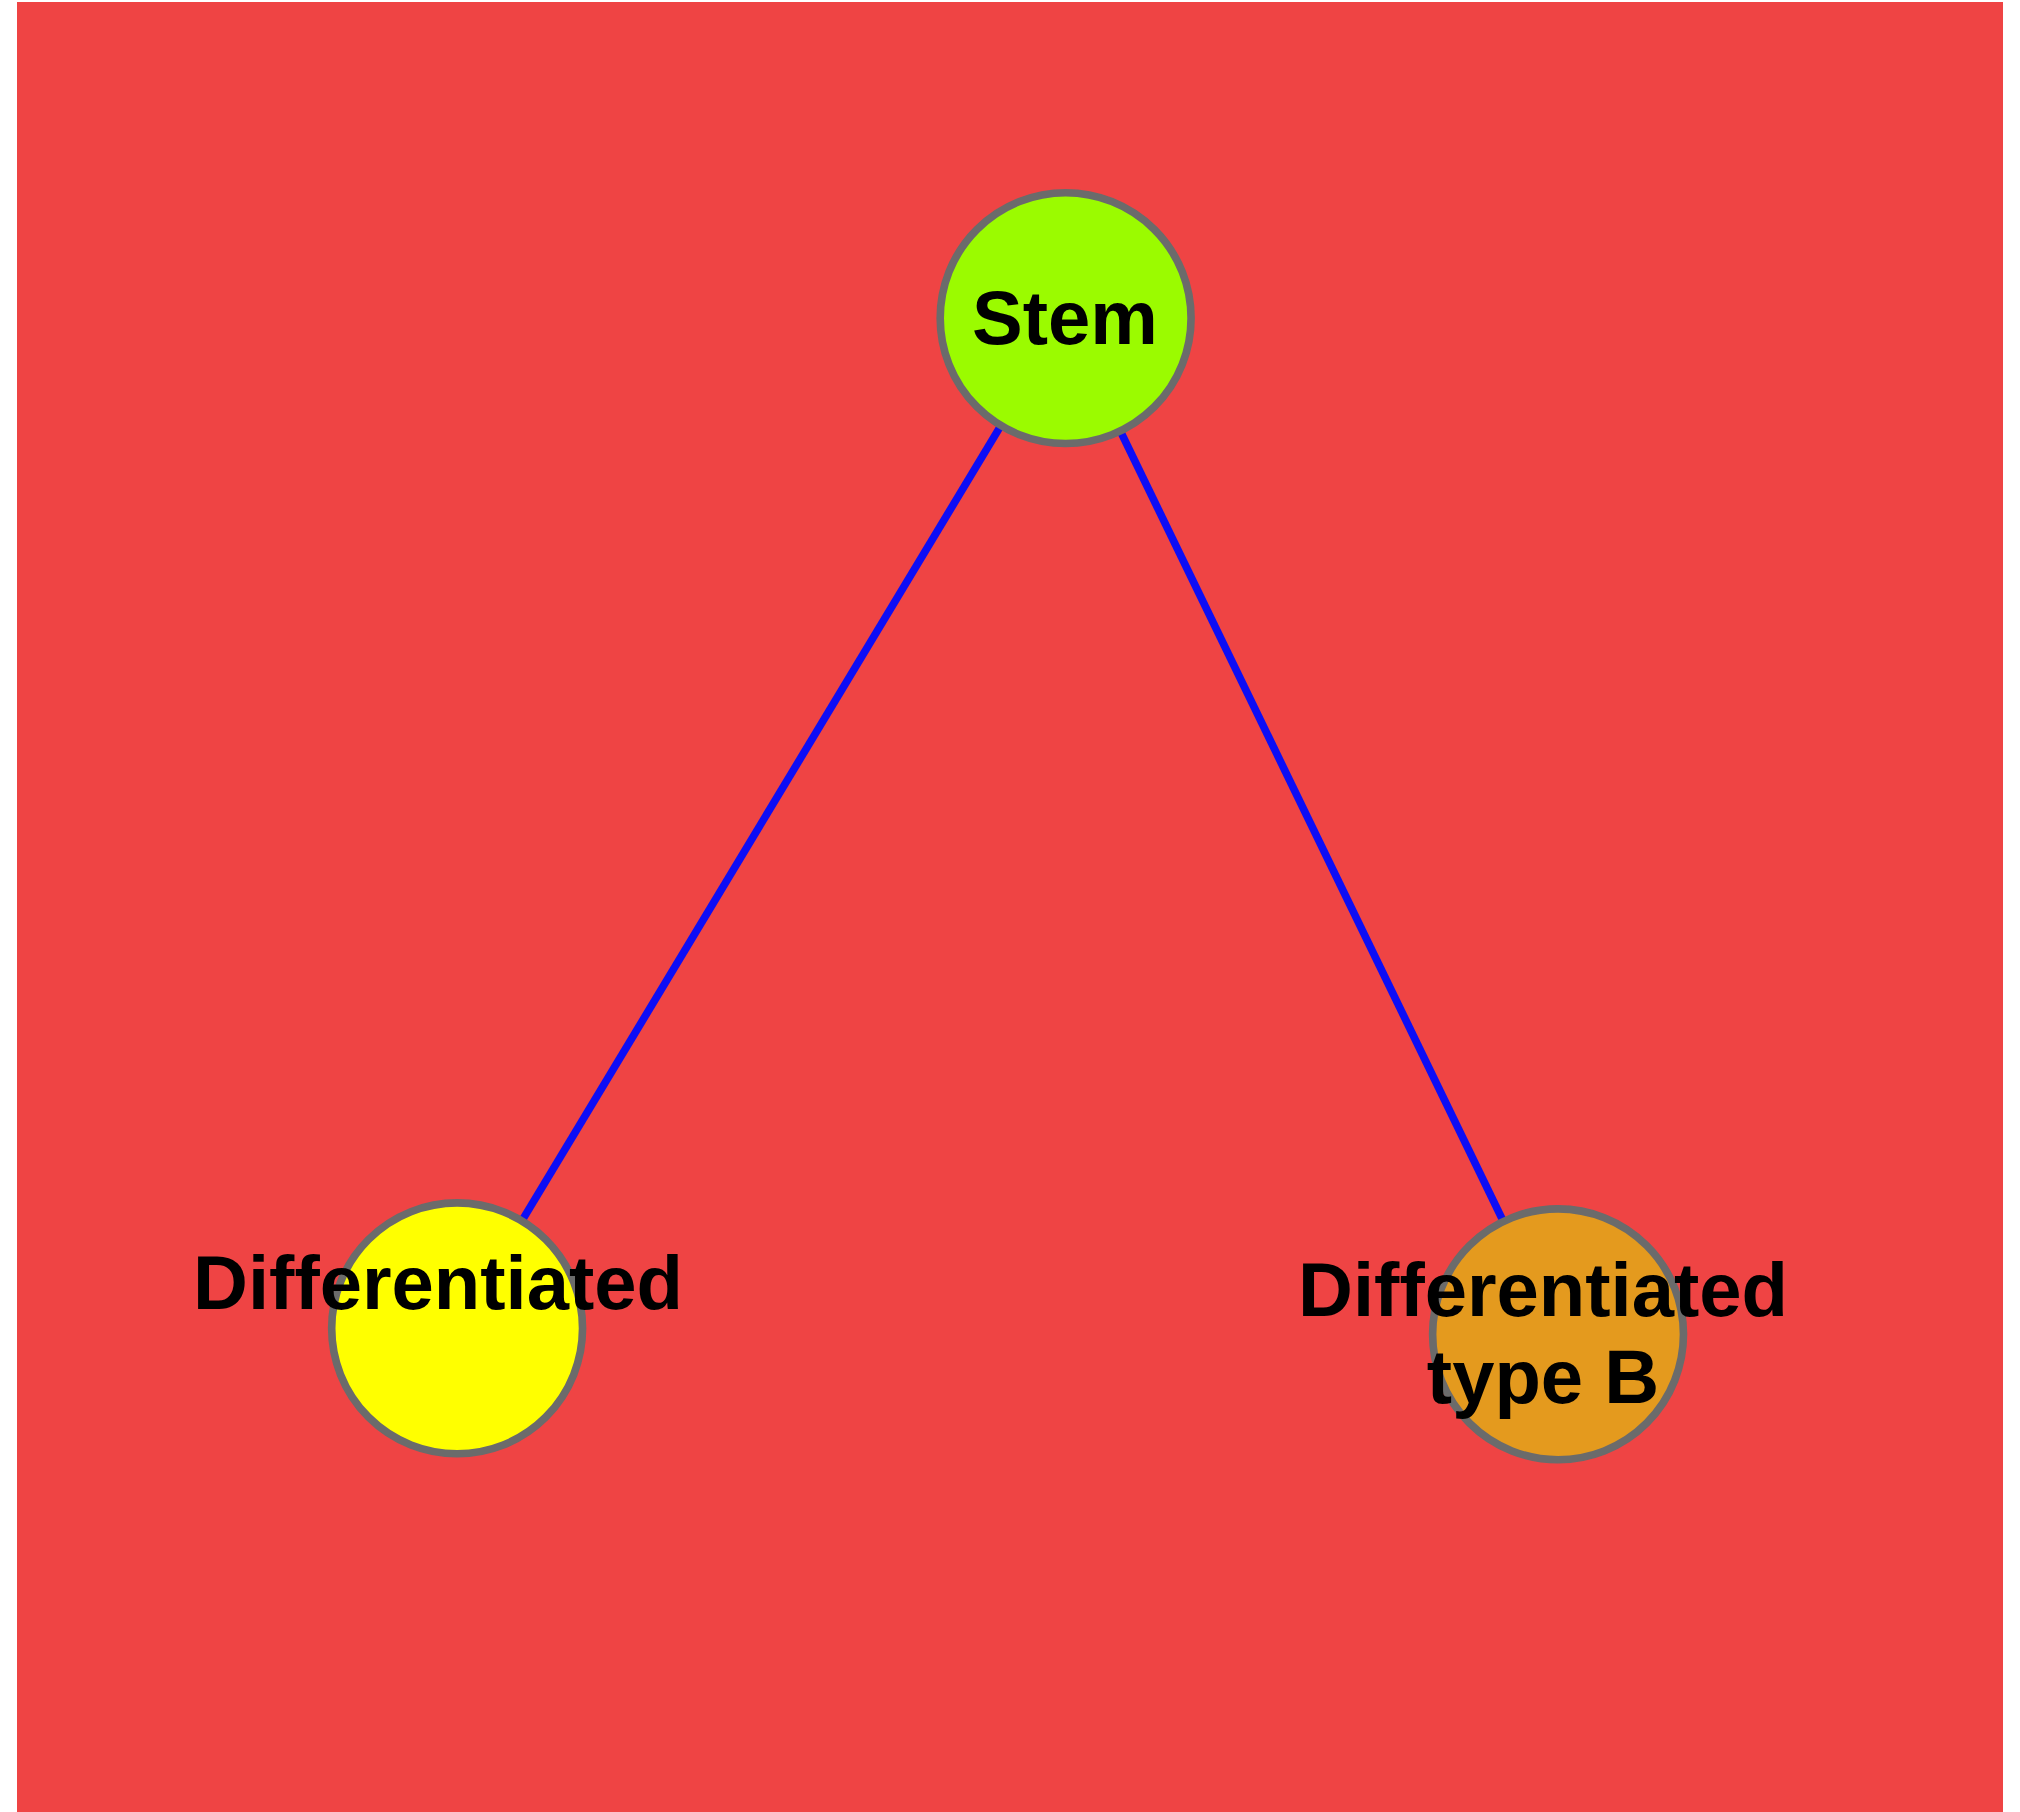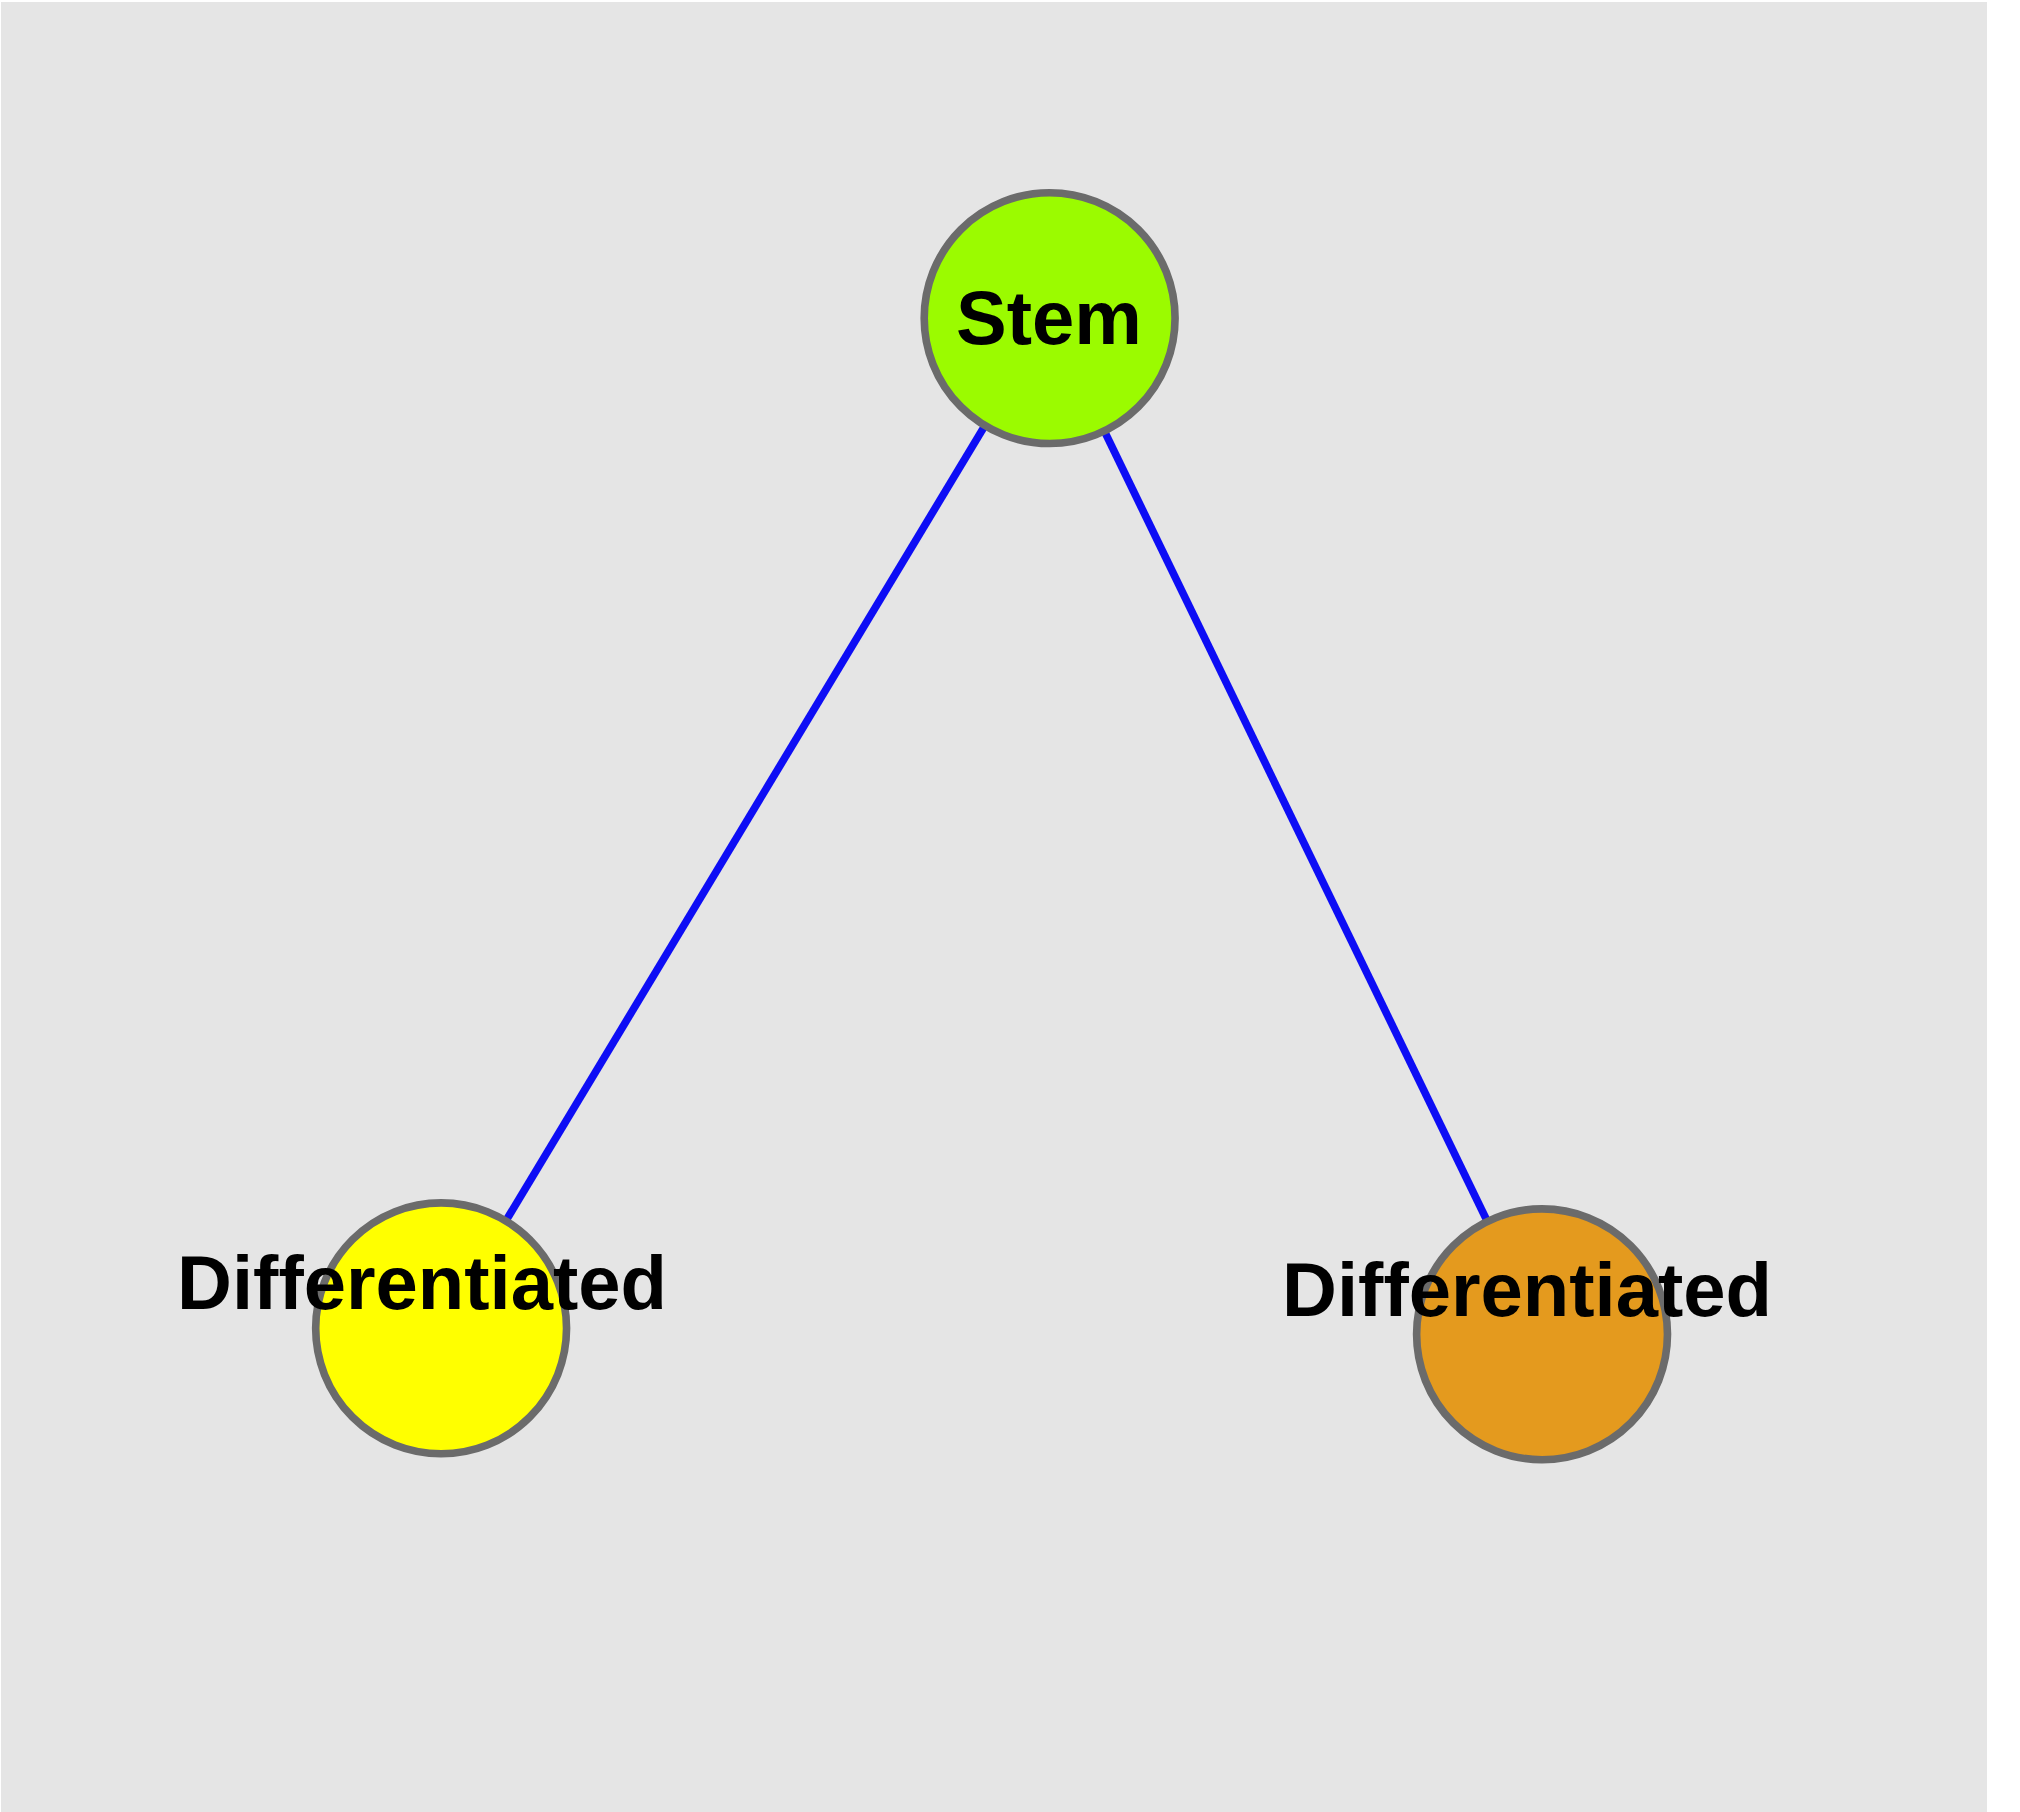--- a/index.html
+++ b/index.html
@@ -6,25 +6,25 @@
     margin: 0;
     padding: 0;
     width: 2021px;
     height: 1812px;
     overflow: hidden;
     background: #ffffff;
     font-family: "Liberation Sans", sans-serif;
   }
   .canvas {
     position: absolute;
-    left: 0;
+    left: 16px;
     top: 0;
     width: 1987px;
     height: 1812px;
-    background: #e5e5e5;
+    background: #ef4444;
     border-top: 2.5px solid #ffffff;
     border-left: 1.7px solid #ffffff;
     box-sizing: border-box;
   }
   svg.graph-layer {
     position: absolute;
     left: 0;
     top: 0;
     width: 2021px;
     height: 1812px;
@@ -70,16 +70,17 @@
   <div class="label" style="left:1048px; top:272px;">
     <span class="line">Stem</span>
   </div>
 
   <div class="label" style="left:421px; top:1237px;">
     <span class="line">Differentiated</span>
   </div>
 
   <div class="label" style="left:1526px; top:1244px;">
     <span class="line">Differentiated</span>
+    <span class="line">type B</span>
   </div>
 
 </div>
 
 
 </body></html>

